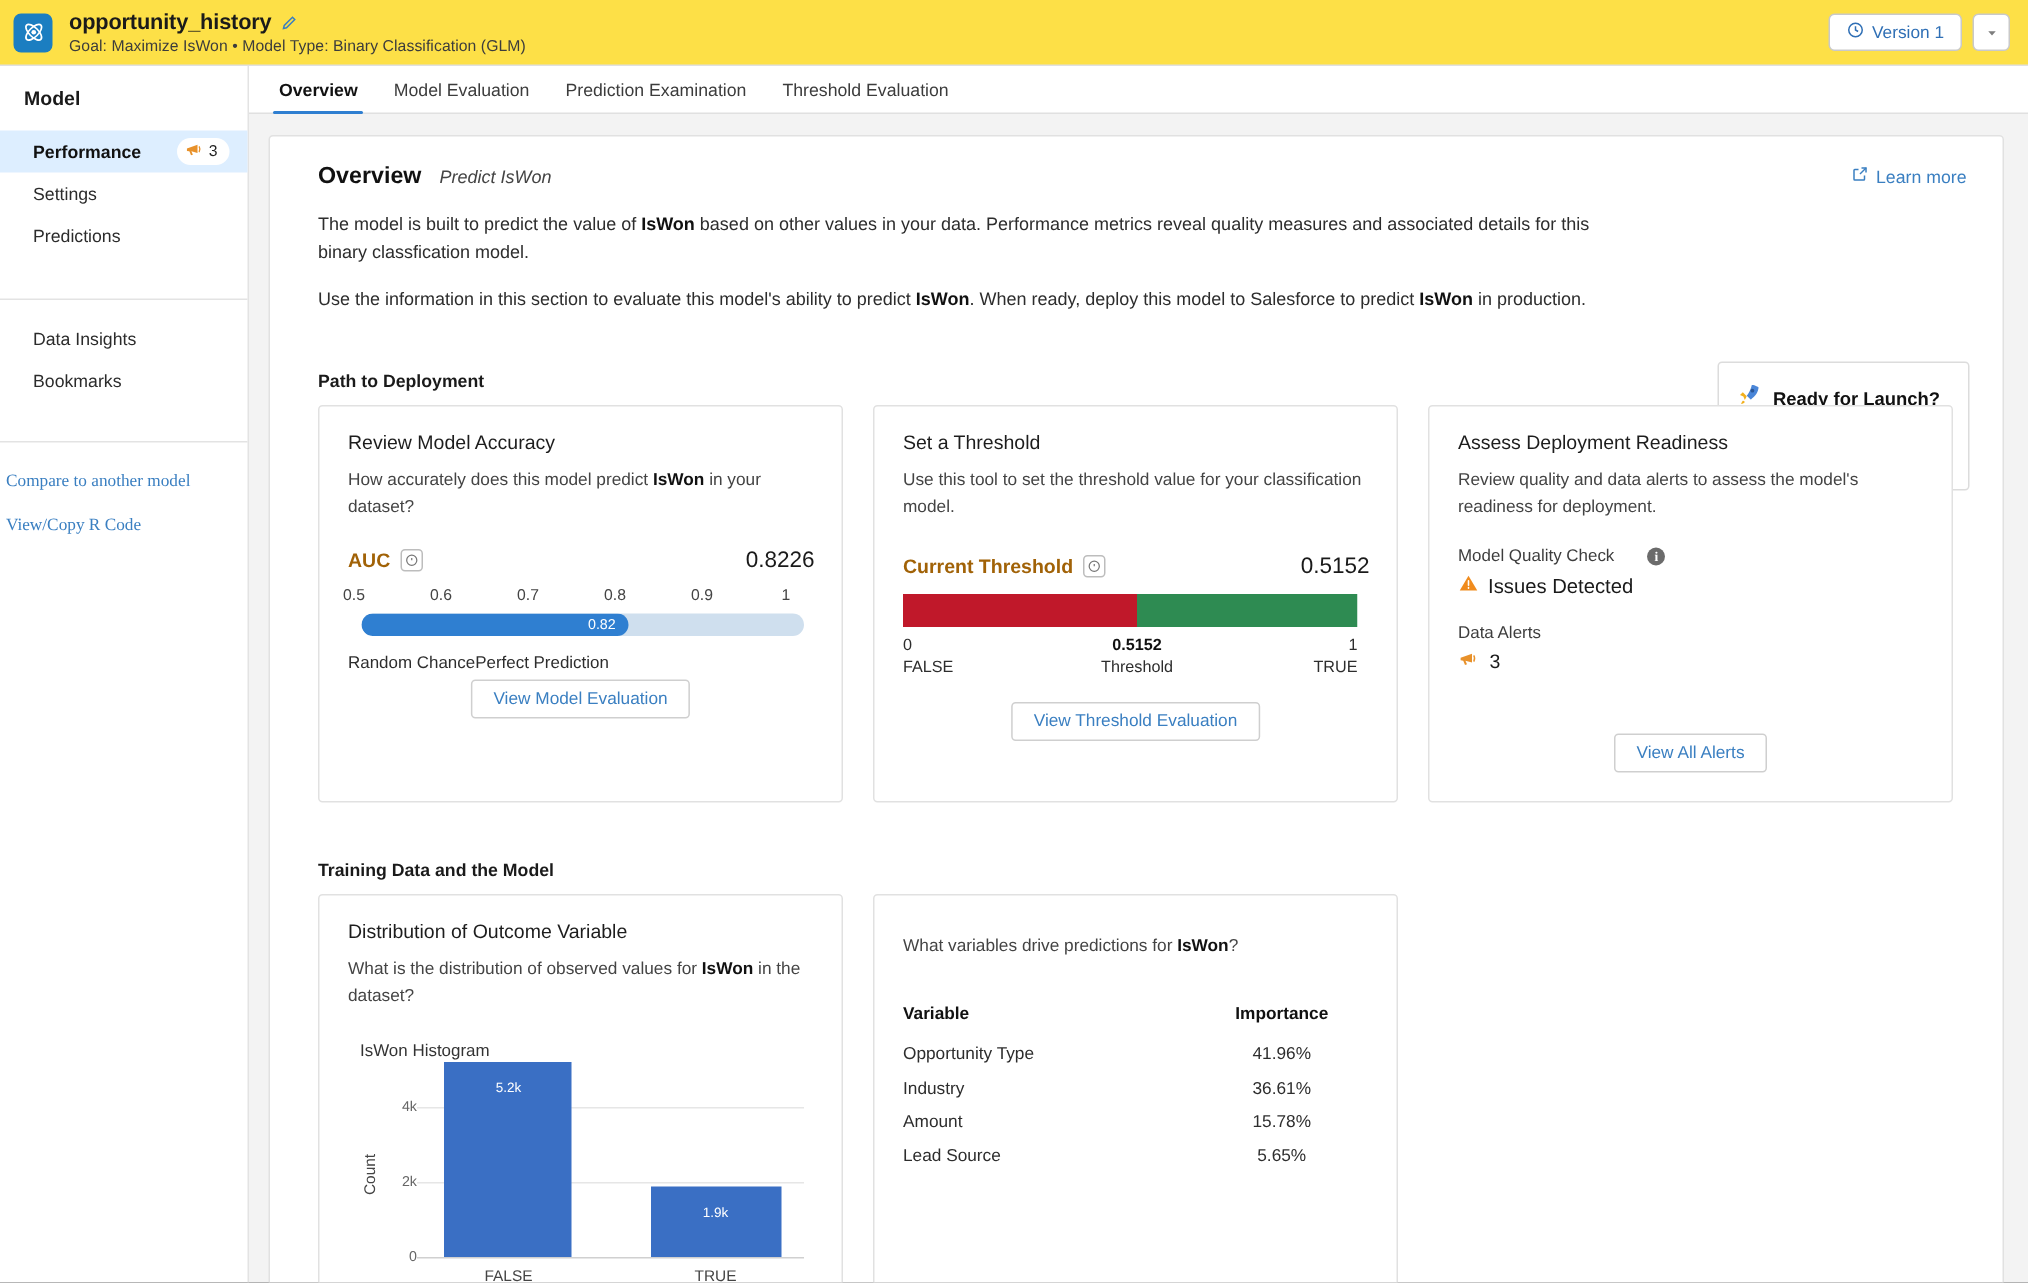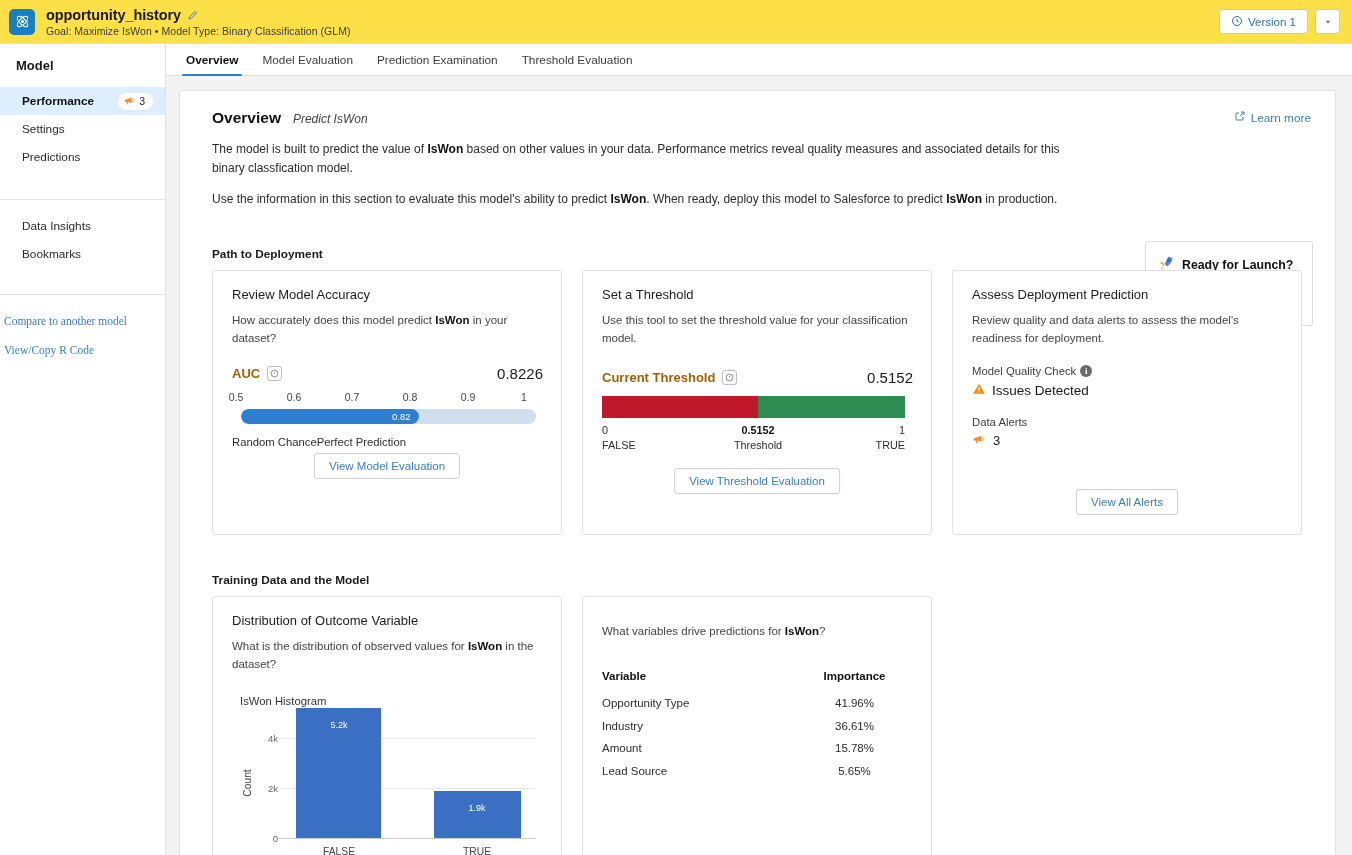--- a/index.html
+++ b/index.html
@@ -229,21 +229,21 @@
     border-radius: 3px; color: #3a7fc1; font-size: 11.5px;
     padding: 0 14px; cursor: pointer;
     font-family: "Liberation Sans", sans-serif;
     display: flex; align-items: center; justify-content: center;
   }
   .btn-pos-a { top: 182px; }
   .btn-pos-b { top: 197px; }
   .btn-pos-c { top: 218px; }
 
   
-  .dr-label { font-size: 11.3px; color: #3d3d3d; margin-top: 18px; display:flex; align-items:center; gap:4px;}
+  .dr-label { font-size: 11.3px; color: #3d3d3d; margin-top: 18px; display:flex; align-items:center; gap:22px;}
   .dr-info-circle {
     width: 12px; height: 12px; border-radius: 50%; background: #6b6b6b;
     color: #fff; font-size: 9px; font-weight: bold;
     display: flex; align-items: center; justify-content: center;
     font-family: "Liberation Serif", serif;
   }
   .dr-value { display: flex; align-items: center; gap: 6px; margin-top: 5px; font-size: 13.5px; color: #1a1a1a; }
   .dr-label2 { font-size: 11.3px; color: #3d3d3d; margin-top: 17px; }
   .dr-value2 { display: flex; align-items: center; gap: 7px; margin-top: 4px; font-size: 13px; color: #1a1a1a; }
 
@@ -481,21 +481,21 @@
                 <div class="r">
                   <span>1</span>
                   <span>TRUE</span>
                 </div>
               </div>
 
               <button class="card-btn btn-pos-b">View Threshold Evaluation</button>
             </div>
 
             <div class="card tall">
-              <div class="card-title">Assess Deployment Prediction</div>
+              <div class="card-title">Assess Deployment Readiness</div>
               <div class="card-desc">Review quality and data alerts to assess the model's readiness for deployment.</div>
 
               <div class="dr-label">
                 <span>Model Quality Check</span>
                 <span class="dr-info-circle">i</span>
               </div>
               <div class="dr-value">
                 <span>
                   <svg width="14" height="14" viewBox="0 0 24 24">
                     <path d="M12 3L22 20H2L12 3z" fill="#f08b1d"></path>

